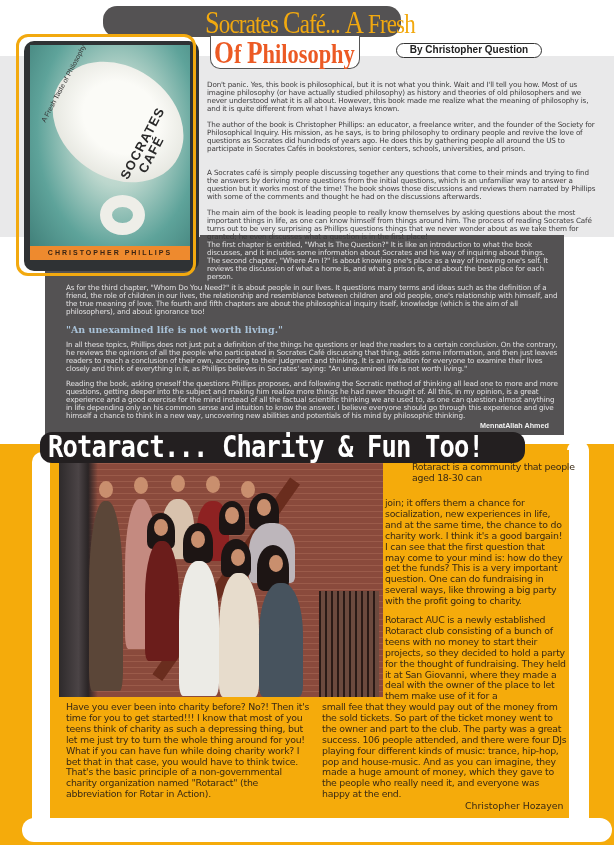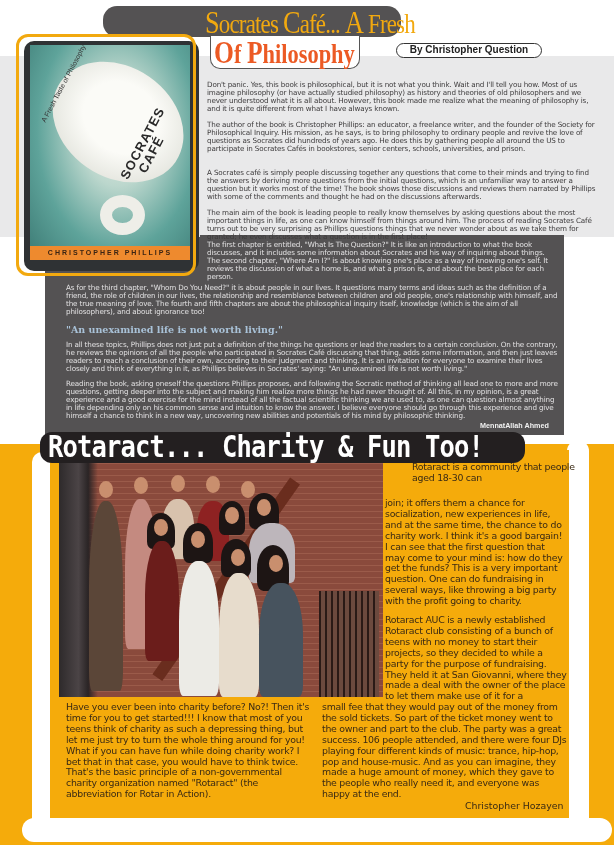--- a/index.html
+++ b/index.html
@@ -225,16 +225,16 @@
   <div class="hair" style="left:198px; top:84px; width:32px; height:46px;"></div>
   <div class="person" style="left:200px; top:122px; width:44px; height:114px; background:#47535e;"></div>
   <div class="head" style="left:210px; top:94px;"></div>
 </div>
 
 <div class="rot-title-bar"></div>
 <div class="rot-title">Rotaract... Charity &amp; Fun Too!</div>
 
 <div class="rp" style="left:385px; top:462px; width:182px;margin-left:27px;">Rotaract is a community that people aged 18-30 can</div>
 <div class="rp" style="left:385px; top:498px; width:182px;">join; it offers them a chance for socialization, new experiences in life, and at the same time, the chance to do charity work. I think it's a good bargain! I can see that the first question that may come to your mind is: how do they get the funds? This is a very important question. One can do fundraising in several ways, like throwing a big party with the profit going to charity.</div>
-<div class="rp" style="left:385px; top:615px; width:182px;">Rotaract AUC is a newly established Rotaract club consisting of a bunch of teens with no money to start their projects, so they decided to while a party for the purpose of fundraising. They held it at San Giovanni, where they made a deal with the owner of the place to let them make use of it for a</div>
+<div class="rp" style="left:385px; top:615px; width:182px;">Rotaract AUC is a newly established Rotaract club consisting of a bunch of teens with no money to start their projects, so they decided to hold a party for the thought of fundraising. They held it at San Giovanni, where they made a deal with the owner of the place to let them make use of it for a</div>
 <div class="rp" style="left:322px; top:702px; width:245px;">small fee that they would pay out of the money from the sold tickets. So part of the ticket money went to the owner and part to the club. The party was a great success. 106 people attended, and there were four DJs playing four different kinds of music: trance, hip-hop, pop and house-music. And as you can imagine, they made a huge amount of money, which they gave to the people who really need it, and everyone was happy at the end.</div>
 <div class="rp" style="left:66px; top:702px; width:245px;">Have you ever been into charity before? No?! Then it's time for you to get started!!! I know that most of you teens think of charity as such a depressing thing, but let me just try to turn the whole thing around for you! What if you can have fun while doing charity work? I bet that in that case, you would have to think twice. That's the basic principle of a non-governmental charity organization named "Rotaract" (the abbreviation for Rotar in Action).</div>
 <div class="sig2">Christopher Hozayen</div>
 
 </body></html>

